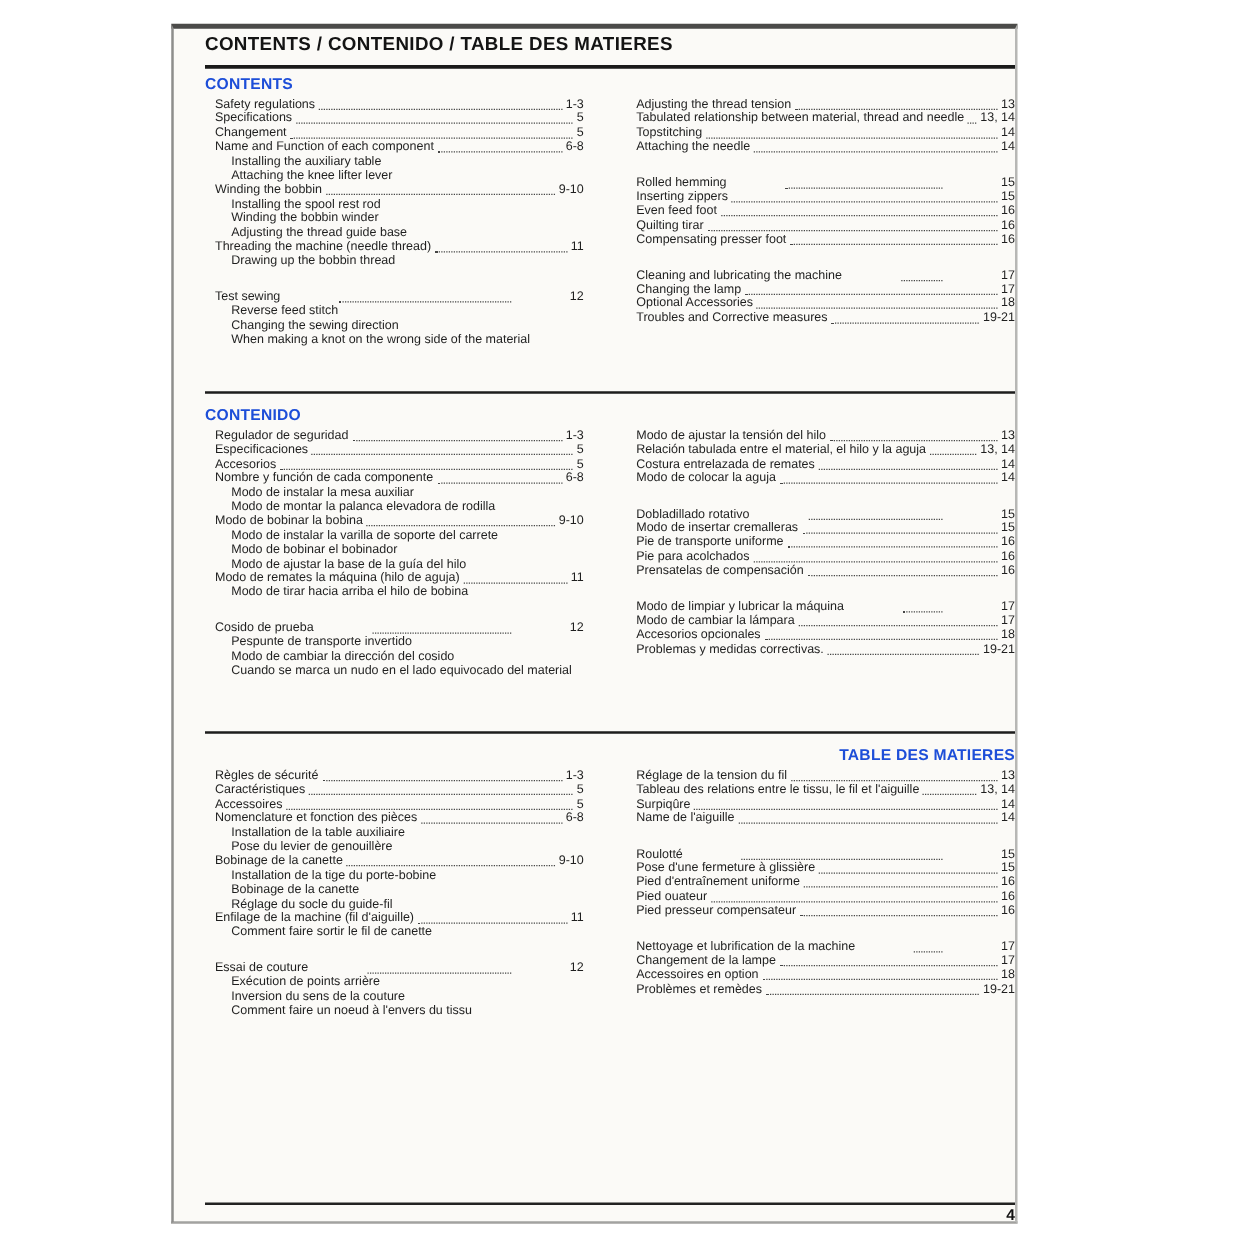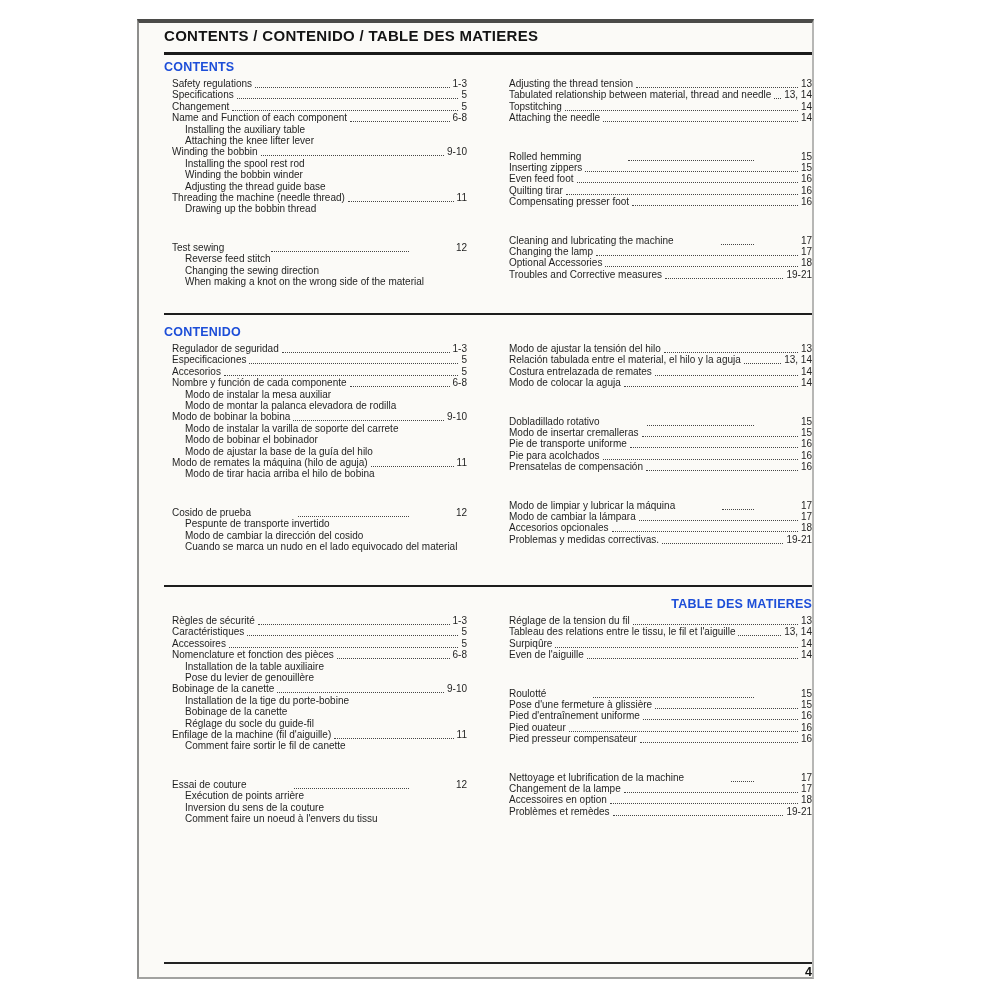--- a/index.html
+++ b/index.html
@@ -35,21 +35,21 @@
   .section h2 {
     margin:0 0 4px 0; font-size:12.5px; font-weight:bold;
     letter-spacing:0.2px; color:#1d4ed8;
   }
   .cols { display:flex; gap:34px; }
   .col { font-size:10px; line-height:11.4px; }
   .col-left  { width:303px; flex:0 0 303px; }
   .col-right { width:311px; flex:0 0 311px; }
   .row { display:flex; align-items:flex-end; padding-left:8px; }
   .row.sub { padding-left:21px; }
-  .row.gap { margin-top:27px;gap:44px; }
+  .row.gap { margin-top:17px;gap:44px; }
   .lbl { white-space:nowrap; }
   .dots {
     flex:1 1 auto; min-width:6px;
     border-bottom:1.5px dotted #454545;
     margin:0 3px 1.5px 3px;
   }
   .num { white-space:nowrap; }
   .divider {
     position:absolute; left:25px; width:648px; height:2px; background:#1d1d1d;
   }
@@ -427,21 +427,21 @@
             <span class="lbl">Tableau des relations entre le tissu, le fil et l'aiguille</span>
             <span class="dots"></span>
             <span class="num">13, 14</span>
           </div>
           <div class="row">
             <span class="lbl">Surpiqûre</span>
             <span class="dots"></span>
             <span class="num">14</span>
           </div>
           <div class="row">
-            <span class="lbl">Even de l'aiguille</span>
+            <span class="lbl">Name de l'aiguille</span>
             <span class="dots"></span>
             <span class="num">14</span>
           </div>
           <div class="row gap">
             <span class="lbl">Roulotté</span>
             <span class="dots"></span>
             <span class="num">15</span>
           </div>
           <div class="row">
             <span class="lbl">Pose d'une fermeture à glissière</span>

